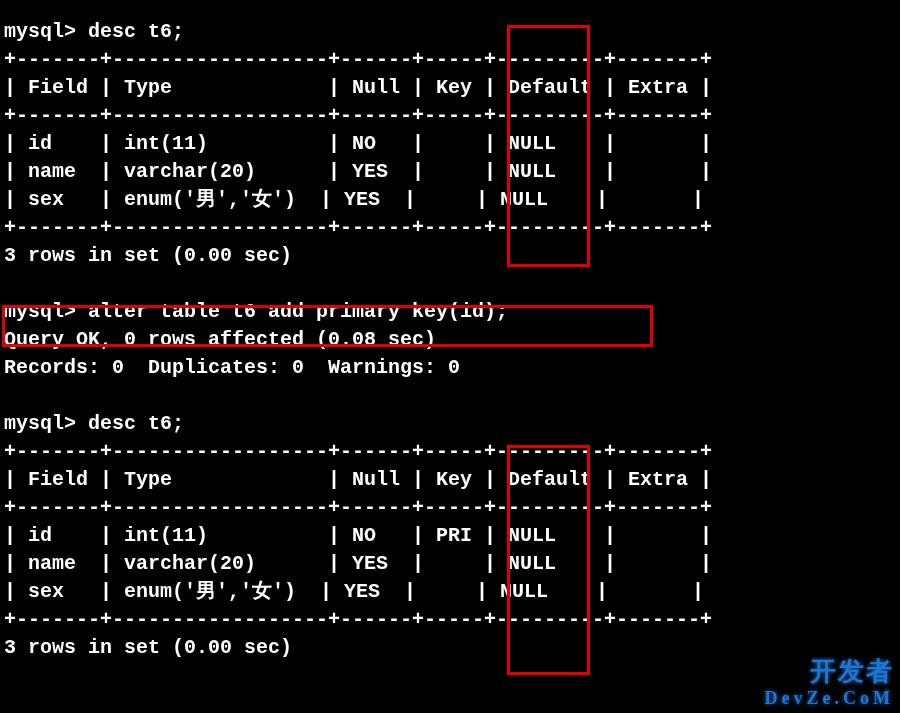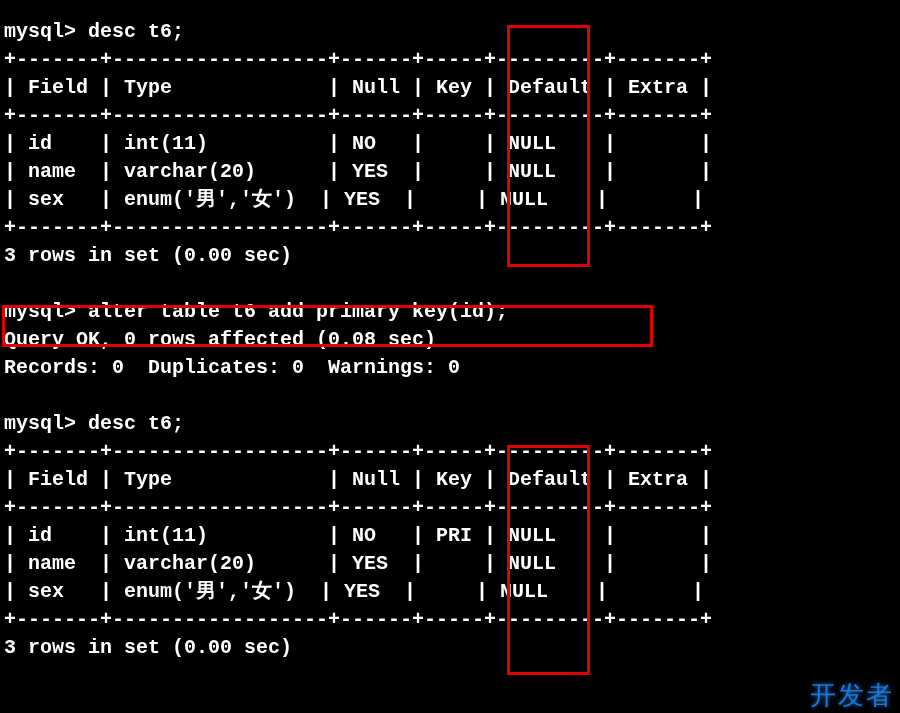--- a/index.html
+++ b/index.html
@@ -3,21 +3,21 @@
 <meta charset="utf-8">
 <style>
   html,body{margin:0;padding:0;background:#000;color:#fff;
     font-family:"Courier New",Consolas,monospace;font-size:20px;
     line-height:1.4;font-weight:bold;width:900px;height:713px;
     overflow:hidden;white-space:pre}
   .term{position:absolute;left:4px;top:18px}
   .hl{position:absolute;border:3px solid #e00000;box-sizing:border-box;
       pointer-events:none}
   .watermark{position:absolute;right:6px;bottom:6px;color:#1e75d4;
-    text-align:right;font-family:"Times New Roman",serif;font-weight:normal;
+    text-align:right;font-family:"Times New Roman",serif;font-weight:bold;
     text-shadow:0 0 4px #1e75d4;font-size:26px;line-height:0.9;
     letter-spacing:2px;pointer-events:none}
   .watermark .sub{font-size:18px;letter-spacing:4px}
 </style>
 </head>
 <body>
 
 
 
 <div class="term"><span>mysql&gt;</span> <span>desc t6;</span>
@@ -41,16 +41,16 @@
 <span>| id    | int(11)          | NO   | PRI | NULL    |       |</span>
 <span>| name  | varchar(20)      | YES  |     | NULL    |       |</span>
 <span>| sex   | enum('男','女')  | YES  |     | NULL    |       |</span>
 <span>+-------+------------------+------+-----+---------+-------+</span>
 <span>3 rows in set (0.00 sec)</span></div>
 
 <div class="hl" style="left:507px;top:25px;width:83px;height:242px"></div>
 <div class="hl" style="left:2px;top:305px;width:651px;height:42px"></div>
 <div class="hl" style="left:507px;top:445px;width:83px;height:230px"></div>
 
-<div class="watermark"><span>开发者</span><br></div>
+<div class="watermark"><span>开发者</span><br><span class="sub">DevZe.CoM</span></div>
 
 
 
 
 </body></html>

